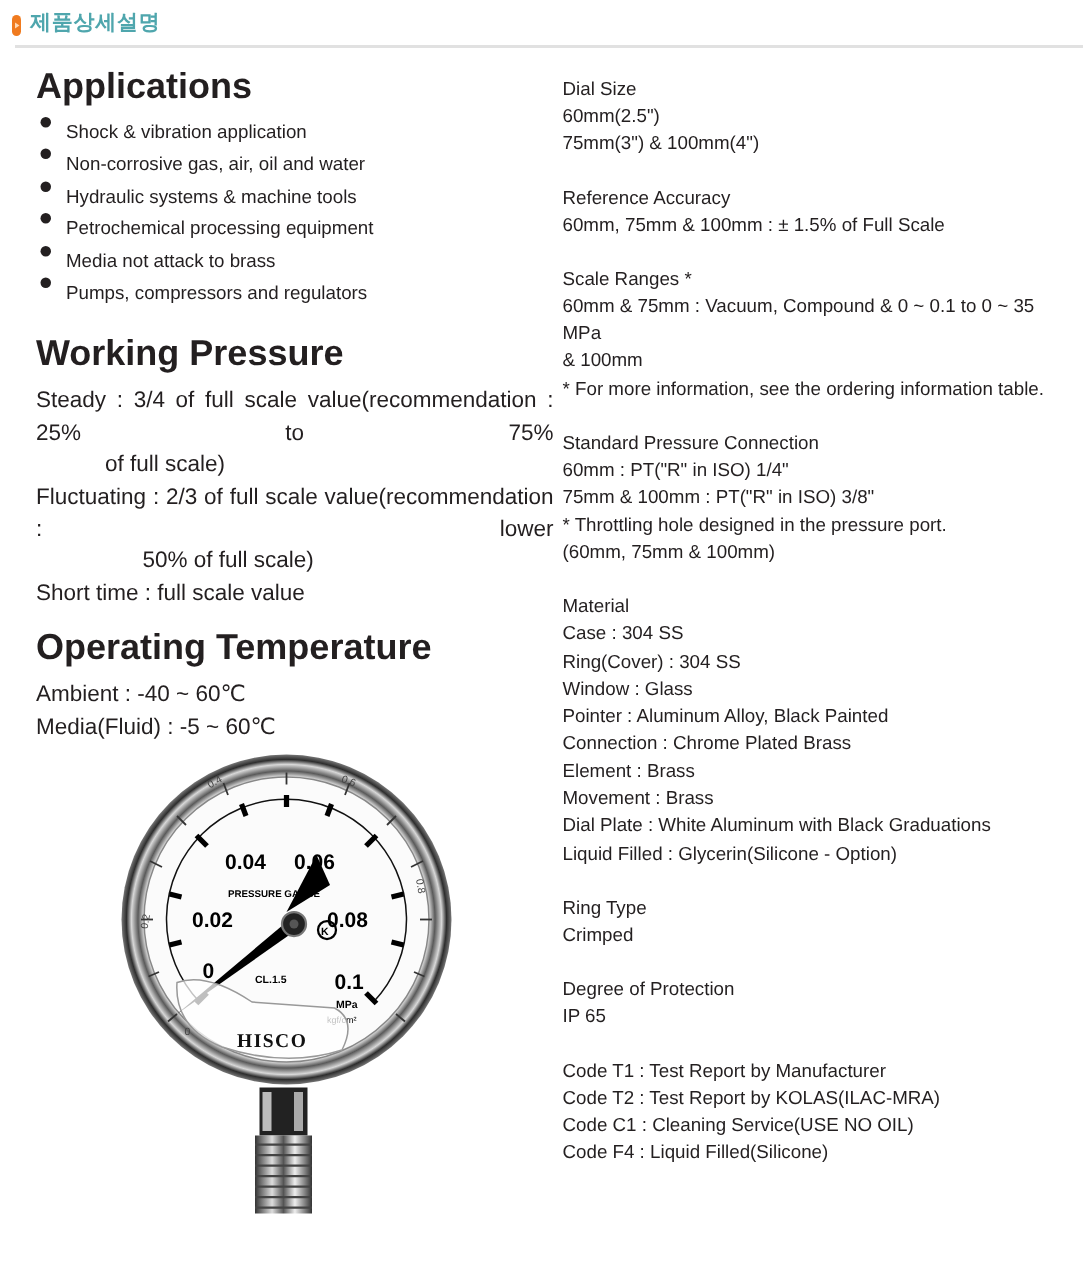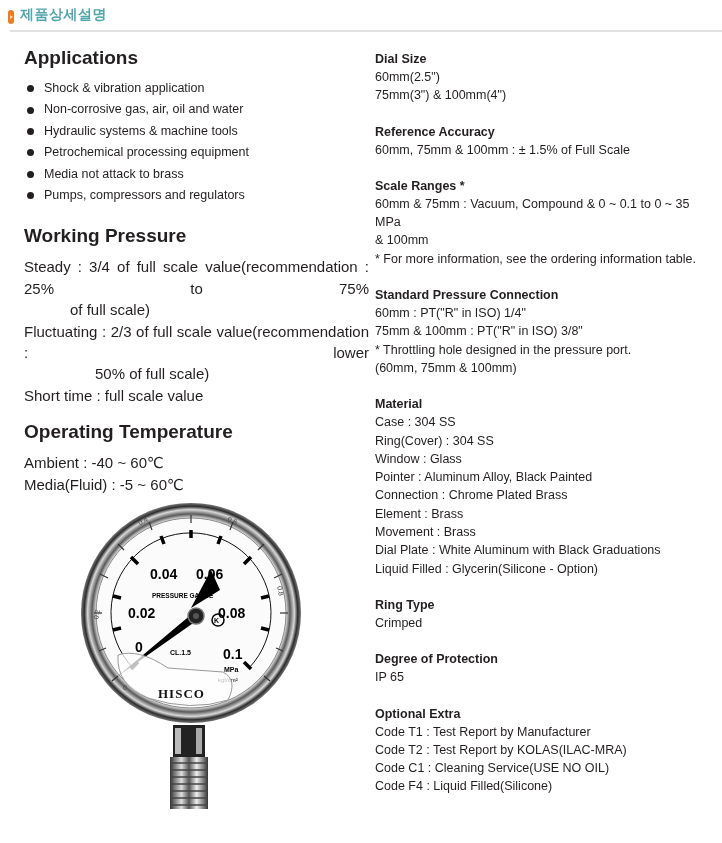--- a/index.html
+++ b/index.html
@@ -16,32 +16,32 @@
   .header-marker::after {
     content: ""; position: absolute; left: 2px; top: 5px; width: 0; height: 0;
     border-left: 3px solid #ffd9b5; border-top: 2px solid transparent; border-bottom: 2px solid transparent;
   }
   .header-title { font-size: 14px; font-weight: bold; color: #4fa6ad; letter-spacing: 0.5px; font-family: "DejaVu Sans", sans-serif; }
   .header-divider { position: absolute; left: 10px; top: 30px; width: 712px; height: 2px; background: #e1e1e1; }
 
   .col-left { position: absolute; left: 24px; top: 44px; width: 345px; }
   .col-right { position: absolute; left: 375px; top: 44px; width: 340px; }
 
-  h2.sec-title { margin: 0; font-size: 19px; font-weight: bold; color: #231f20; line-height: 28px; }
+  h2.sec-title { margin: 0; font-size: 24px; font-weight: bold; color: #231f20; line-height: 28px; }
   ul.bullets { list-style: none; margin: 6px 0 0 0; padding: 0; }
-  ul.bullets li { font-size: 12.5px; line-height: 21.4px; display: flex; align-items: center; }
+  ul.bullets li { font-size: 12.5px; line-height: 21.4px; display: flex; align-items: flex-start; }
   ul.bullets li .dot { width: 7px; height: 7px; border-radius: 50%; background: #231f20; margin: 0 10px 0 3px; flex: none; }
 
   .para { font-size: 15px; line-height: 21.4px; }
   .para .indent1 { padding-left: 46px; }
   .para .indent2 { padding-left: 71px; }
   .justified { text-align: justify; text-align-last: justify; }
 
   .spec-group { margin-bottom: 18px; }
-  .spec-head { font-size: 12.5px; font-weight: bold; line-height: 18px; color: #231f20; }
+  .spec-head { font-size: 12.5px; font-weight: normal; line-height: 18px; color: #231f20; }
   .spec-line { font-size: 12.5px; line-height: 18.3px; color: #231f20; }
 
   .gauge { position: absolute; left: 78px; top: 500px; width: 226px; height: 330px; }
 </style>
 </head>
 <body>
 
 <div class="header">
   <span class="header-marker"></span>
   <span class="header-title">제품상세설명</span>
@@ -238,20 +238,19 @@
     </div>
     <div class="spec-group">
       <div class="spec-head">Ring Type</div>
       <div class="spec-line">Crimped</div>
     </div>
     <div class="spec-group">
       <div class="spec-head">Degree of Protection</div>
       <div class="spec-line">IP 65</div>
     </div>
     <div class="spec-group">
-      <div class="spec-head">Optional Extra</div>
       <div class="spec-line">Code T1 : Test Report by Manufacturer</div>
       <div class="spec-line">Code T2 : Test Report by KOLAS(ILAC-MRA)</div>
       <div class="spec-line">Code C1 : Cleaning Service(USE NO OIL)</div>
       <div class="spec-line">Code F4 : Liquid Filled(Silicone)</div>
     </div>
   </div>
 </div>
 
 </body></html>

